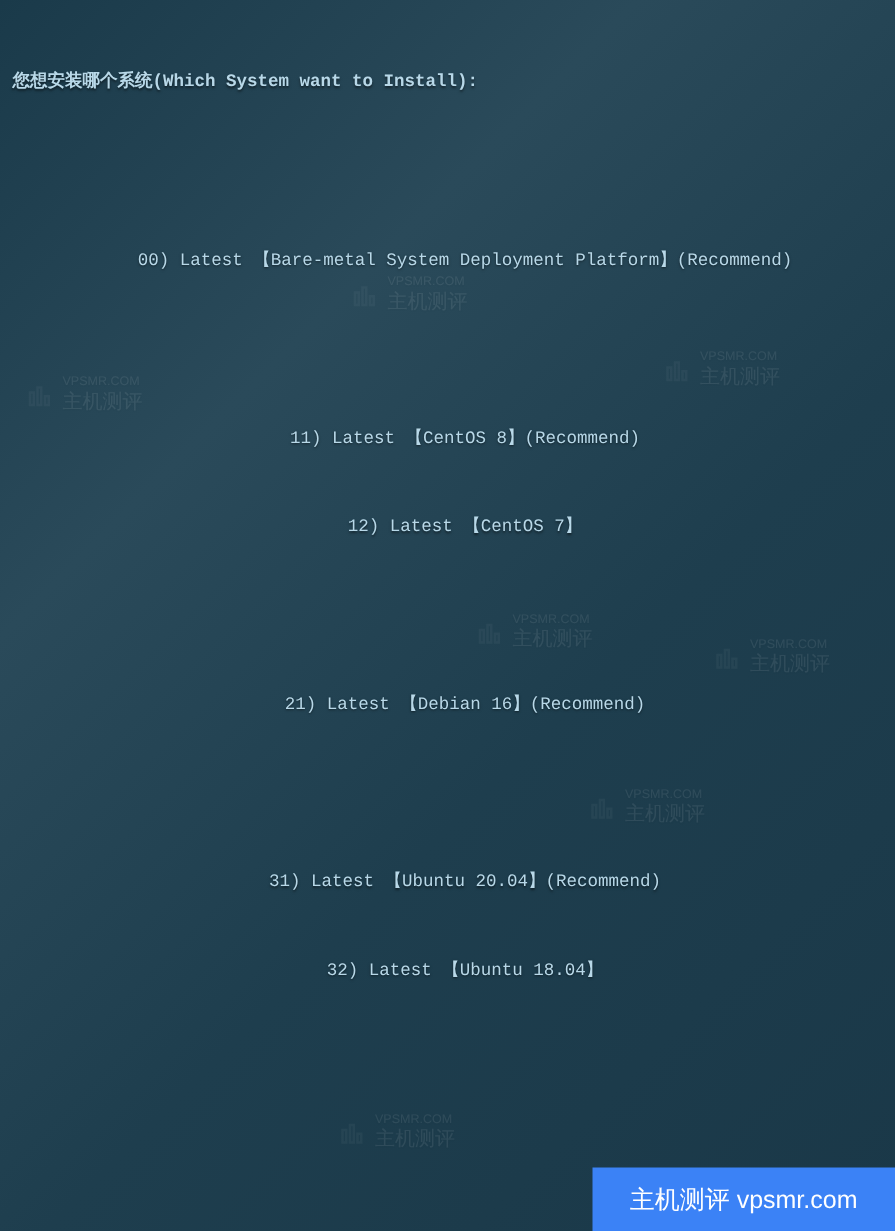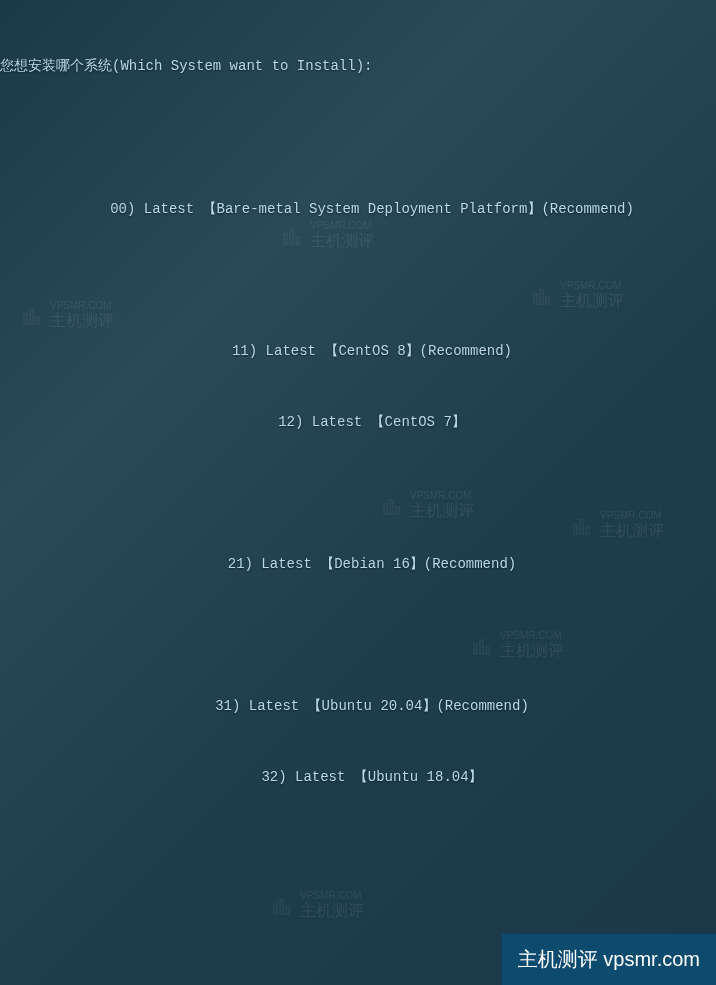--- a/index.html
+++ b/index.html
@@ -36,36 +36,37 @@
     }
     .wm-small { font-size: 10px; }
     .terminal {
       padding: 8px 0;
       line-height: 23.7px;
       white-space: pre;
       position: relative;
       z-index: 1;
     }
     .line {
-      padding-left: 0;
+      padding-left: 10px;
+      font-weight: bold;
     }
     .indent {
       padding-left: 28px;
       text-align: center;
     }
     .blank {
       height: 23.7px;
     }
     .footer-badge {
       position: absolute;
       bottom: 0;
       right: 0;
-      background: #0c4a6e;
+      background: #3b82f6;
       color: #ffffff;
-      padding: 12px 16px;
+      padding: 12px 30px;
       font-family: sans-serif;
       font-size: 20px;
       font-weight: 500;
       display: flex;
       align-items: flex-start;
       gap: 8px;
       text-shadow: none;
       z-index: 5;
     }
   </style>

